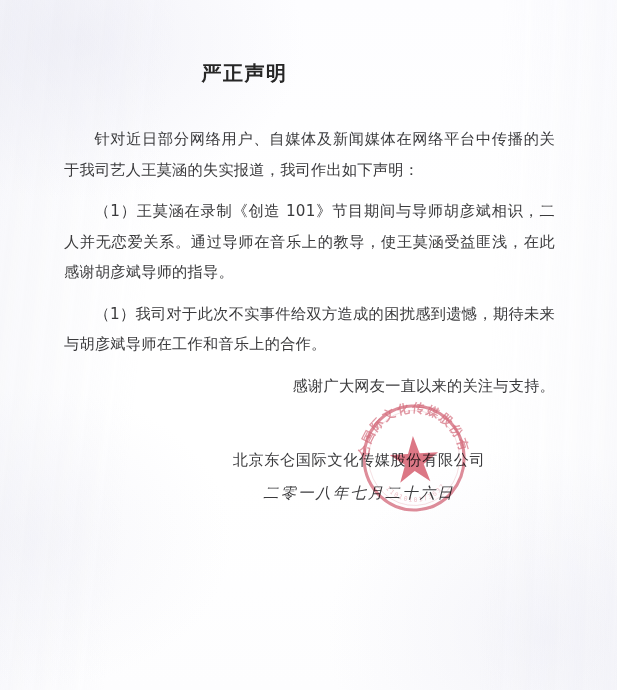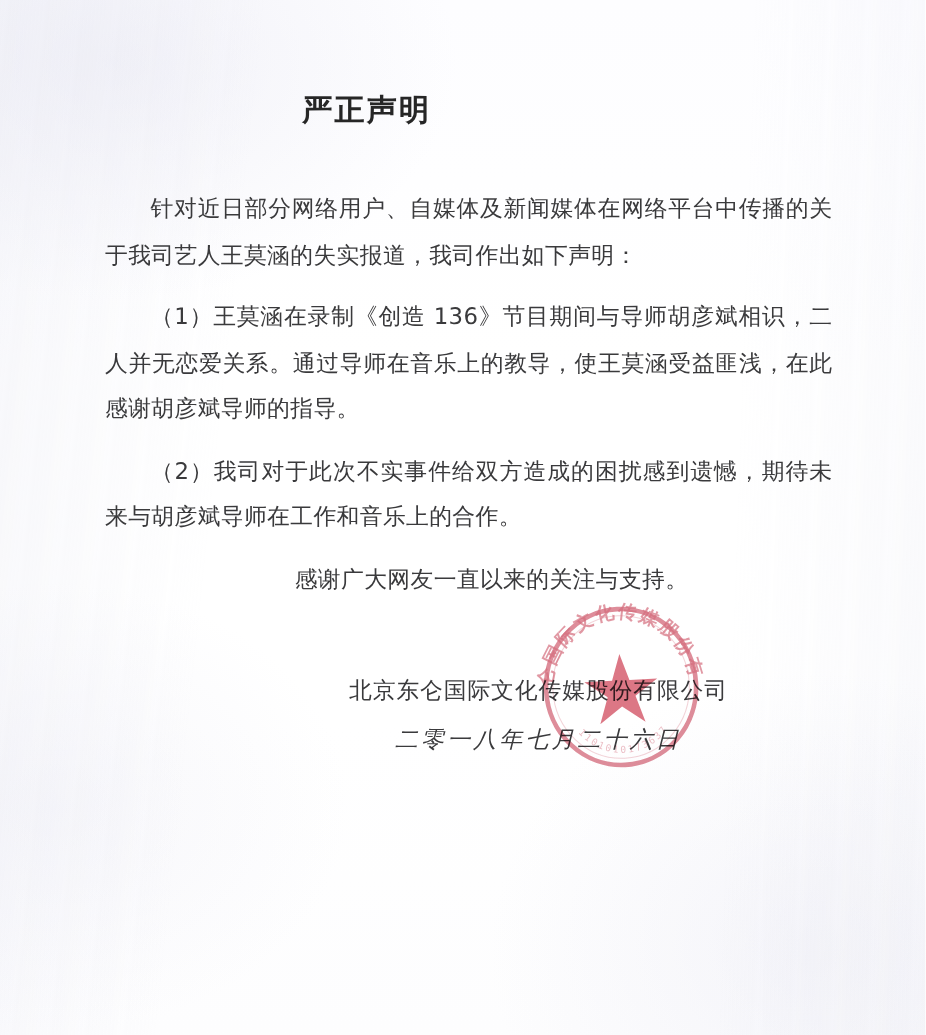--- a/index.html
+++ b/index.html
@@ -57,26 +57,26 @@
     width: 495px;
   }
 
   .para {
     font-size: 15.2px;
     line-height: 30.5px;
     color: #3a3a3c;
     text-align: justify;
     text-justify: inter-character;
     letter-spacing: 0.25px;
-    margin: 0 0 12px 10px;
+    margin: 0 0 12px 4px;
     text-indent: 2em;
     -webkit-font-smoothing: antialiased;
   }
   .para.tight { margin-bottom: 11px; }
-  .para.short { text-align: center; }
+  .para.short { text-align: right; }
 
   .sign-block {
     position: absolute;
     right: 118px;
     top: 444px;
     text-align: center;
     width: 280px;
   }
   .sign-line {
     font-size: 15.2px;
@@ -112,22 +112,22 @@
 <body>
 
 <div class="page">
 
   <div class="scan-noise"></div>
 
   <div class="doc-title">严正声明</div>
 
   <div class="body-block">
     <p class="para tight">针对近日部分网络用户、自媒体及新闻媒体在网络平台中传播的关于我司艺人王莫涵的失实报道，我司作出如下声明：</p>
-    <p class="para tight">（1）王莫涵在录制《创造 136》节目期间与导师胡彦斌相识，二人并无恋爱关系。通过导师在音乐上的教导，使王莫涵受益匪浅，在此感谢胡彦斌导师的指导。</p>
-    <p class="para tight">（2）我司对于此次不实事件给双方造成的困扰感到遗憾，期待未来与胡彦斌导师在工作和音乐上的合作。</p>
+    <p class="para tight">（1）王莫涵在录制《创造 101》节目期间与导师胡彦斌相识，二人并无恋爱关系。通过导师在音乐上的教导，使王莫涵受益匪浅，在此感谢胡彦斌导师的指导。</p>
+    <p class="para tight">（1）我司对于此次不实事件给双方造成的困扰感到遗憾，期待未来与胡彦斌导师在工作和音乐上的合作。</p>
     <p class="para short tight">感谢广大网友一直以来的关注与支持。</p>
   </div>
 
   <div class="sign-block">
     <div class="sign-line">北京东仑国际文化传媒股份有限公司</div>
     <div class="sign-line date">二零一八年七月二十六日</div>
   </div>
 
   <div class="seal">
     <svg viewBox="0 0 126 118" xmlns="http://www.w3.org/2000/svg">

